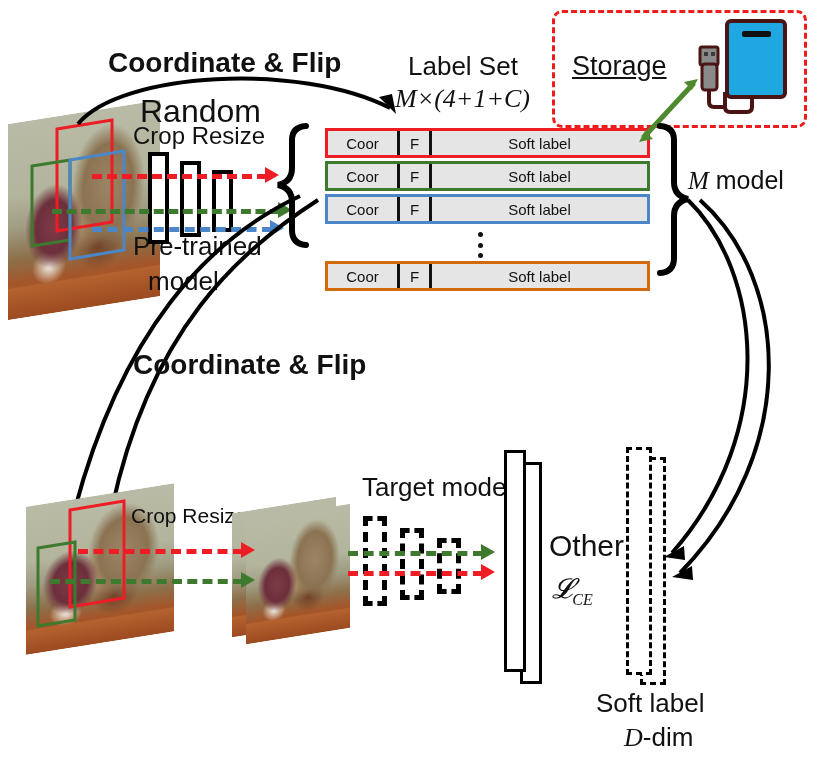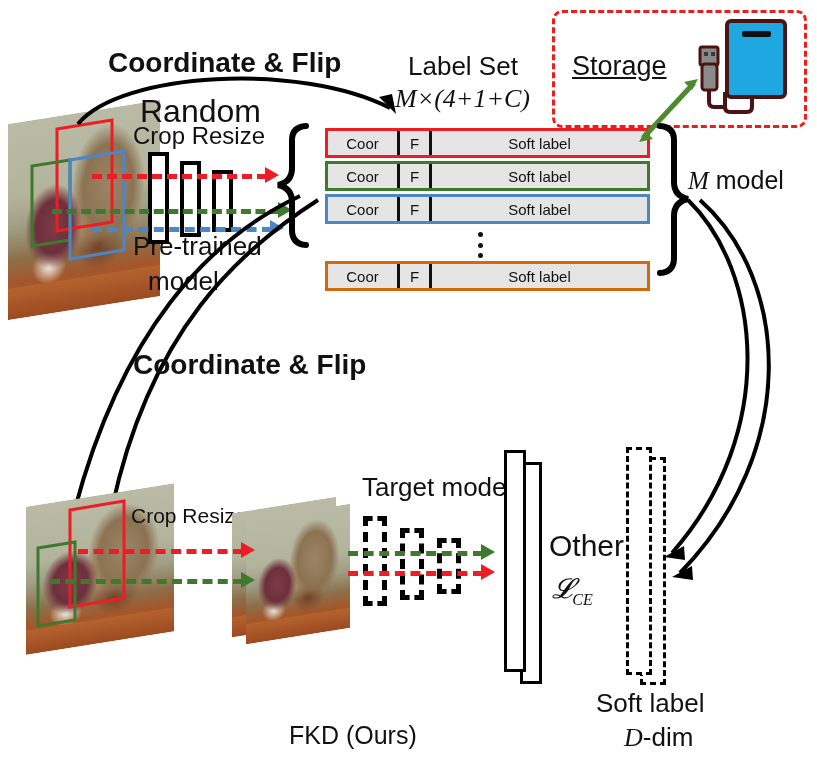--- a/index.html
+++ b/index.html
@@ -219,15 +219,14 @@
   </div>
 
   <div class="dashbar" style="left:640px;top:457px;width:26px;height:228px;"></div>
   <div class="dashbar" style="left:626px;top:447px;width:26px;height:228px;"></div>
 
   <div class="txt" style="left:596px;top:690px;font-size:26px;">Soft label</div>
   <div class="txt" style="left:624px;top:724px;font-size:26px;">
     <span class="mathit">D</span><span>-dim</span>
   </div>
 
-  <div class="txt" style="left:289px;top:722px;font-size:25px;">FKD (Ours)</div>
 
 </div>
 
 </body></html>

